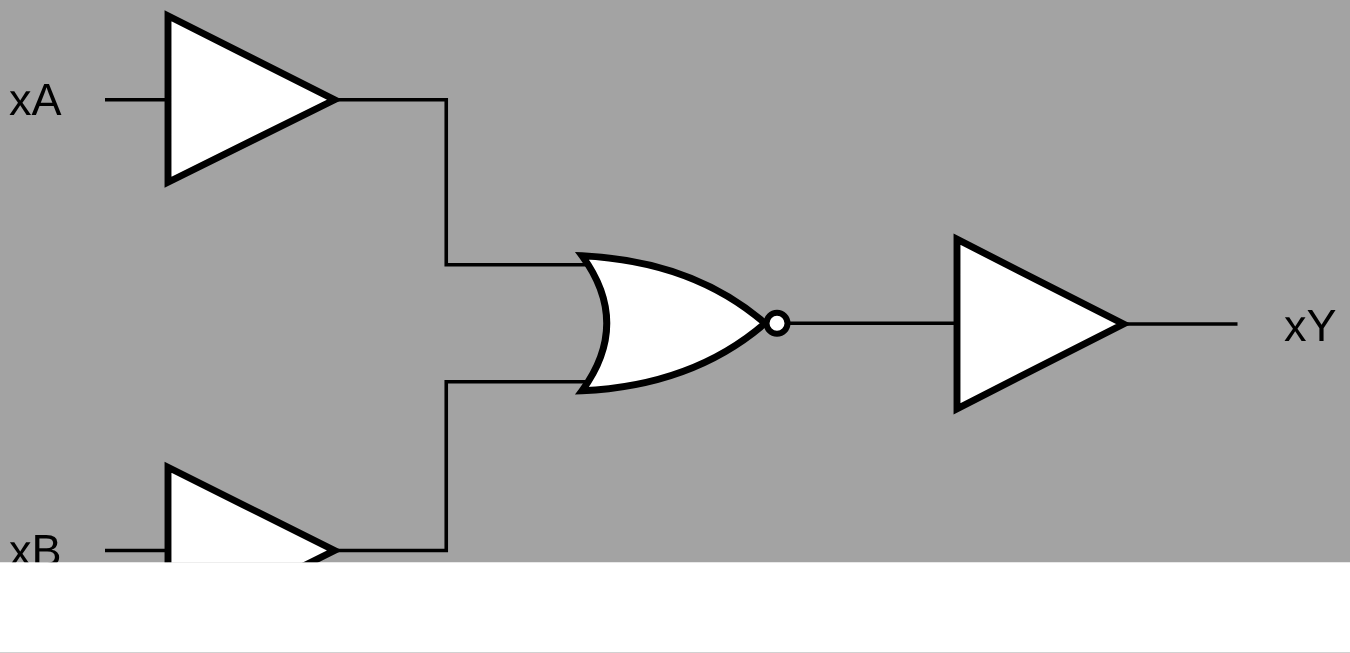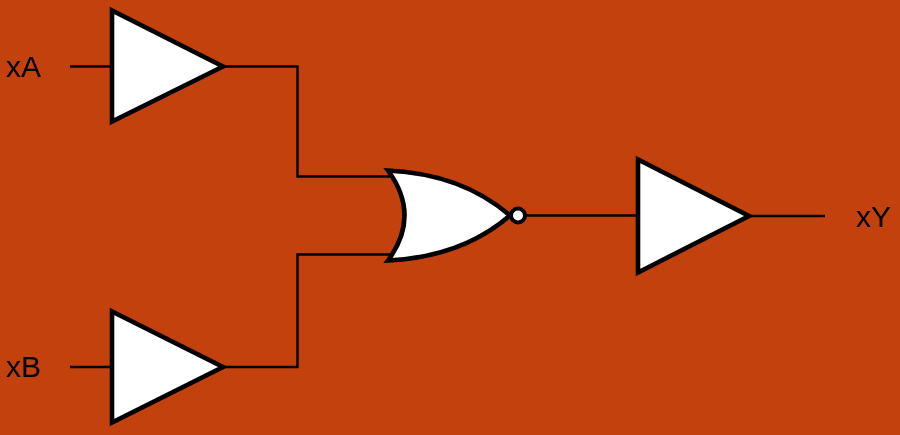--- a/index.html
+++ b/index.html
@@ -3,22 +3,22 @@
 <meta charset="utf-8">
 <style>
   html, body {
     margin: 0;
     padding: 0;
     background: #ffffff;
   }
   .canvas {
     position: relative;
     width: 900px;
-    height: 435px;
-    background: #c2410c;
+    height: 375px;
+    background: #a3a3a3;
     overflow: hidden;
   }
   svg {
     display: block;
   }
   .wire {
     fill: none;
     stroke: #000000;
     stroke-width: 2.4;
   }

